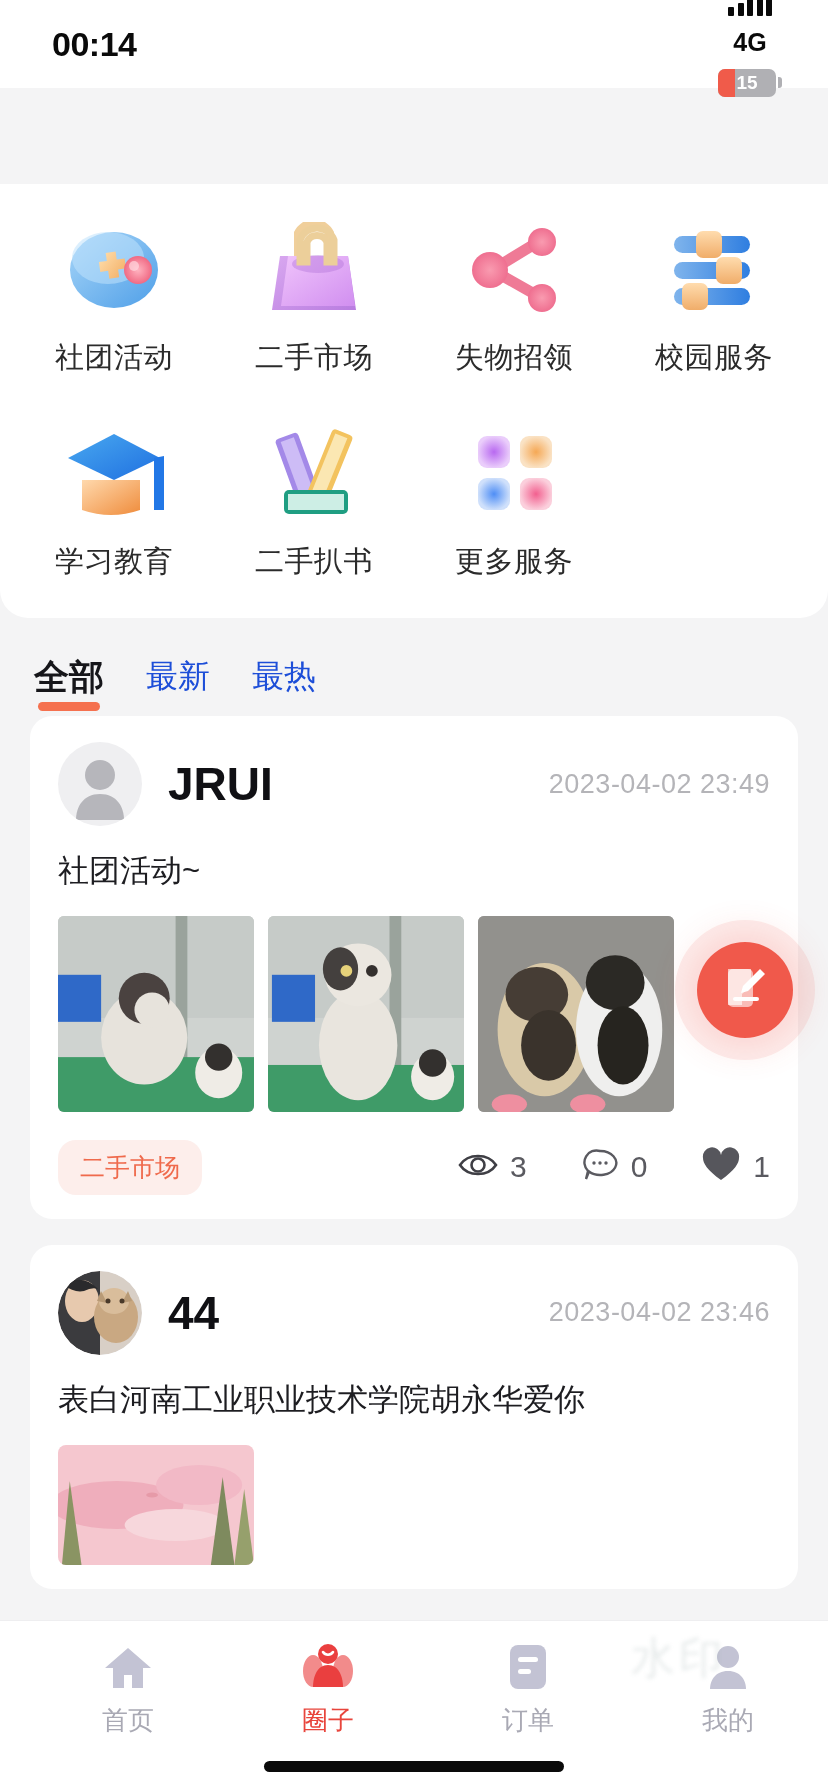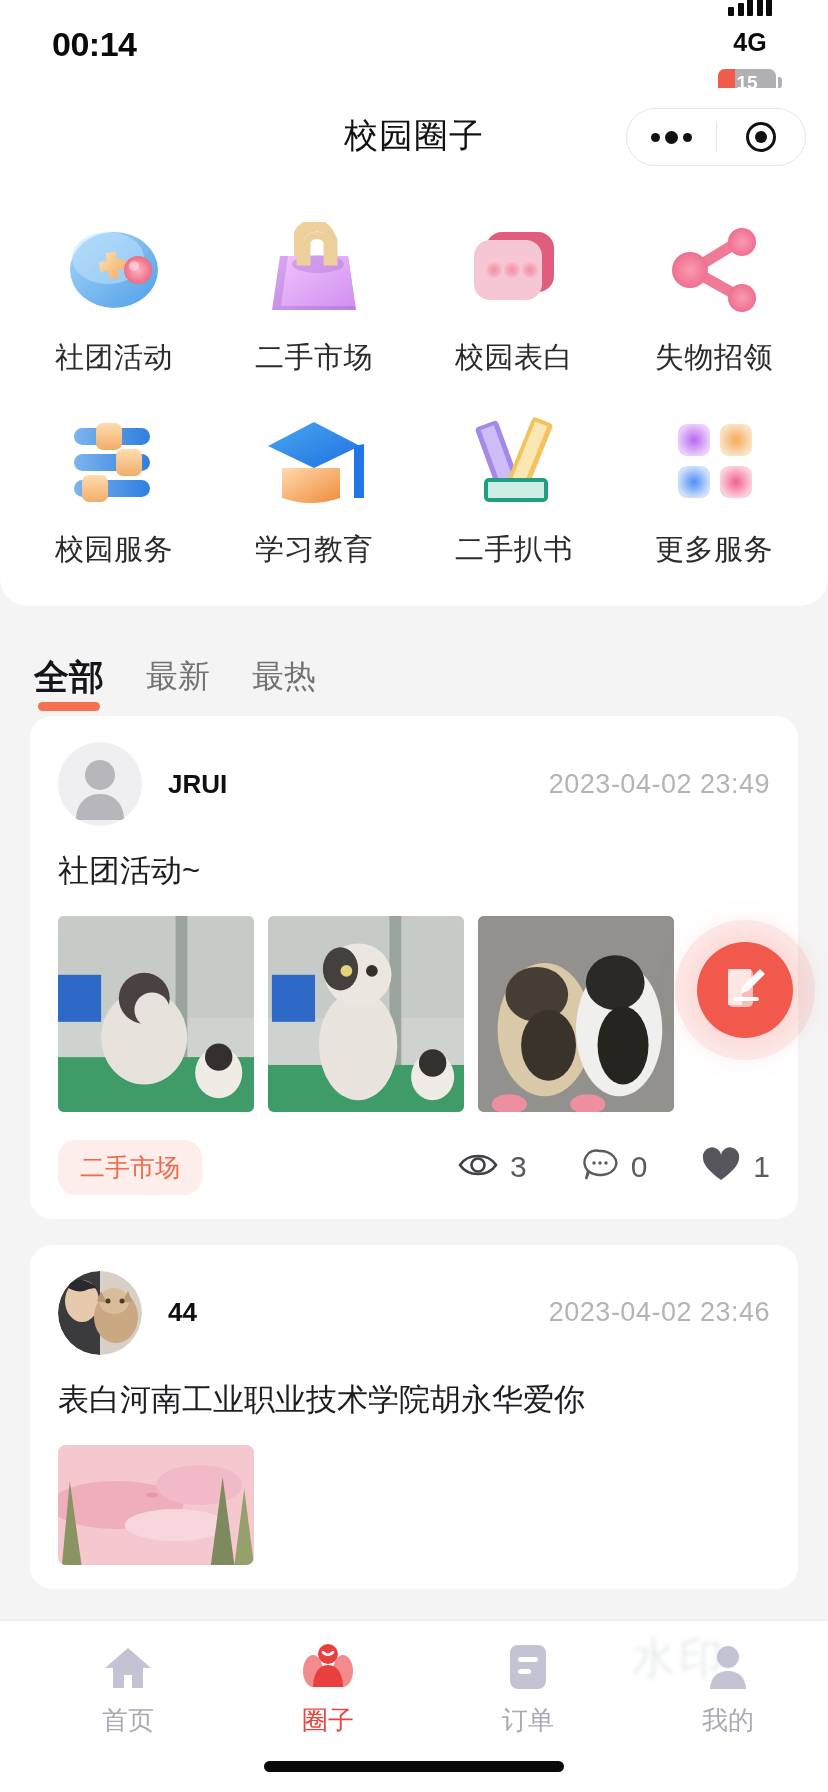--- a/index.html
+++ b/index.html
@@ -69,54 +69,54 @@
   }
   .target-ring i { width: 12px; height: 12px; border-radius: 50%; background: #111; display:block; }
 
   
   .grid-card {
     position: absolute; top: 184px; left: 0; right: 0;
     background: #ffffff;
     border-radius: 0 0 28px 28px;
     padding: 16px 14px 36px;
   }
-  .grid { display: grid; grid-template-columns: repeat(4, 1fr); row-gap: 14px; }
+  .grid { display: grid; grid-template-columns: repeat(4, 1fr); row-gap: 26px; }
   .grid-item {
     display: flex; flex-direction: column; align-items: center; justify-content: flex-start;
     padding-top: 14px;
   }
   .gi-icon { width: 118px; height: 112px; display: flex; align-items: center; justify-content: center; }
   .gi-label { margin-top: 12px; font-size: 29px; color: #2b2b2b; letter-spacing: 0.5px; }
 
   
   .tabstrip {
     position: absolute; top: 636px; left: 0; right: 0; height: 88px;
     display: flex; align-items: center; padding-left: 34px; gap: 42px;
   }
-  .tab { position: relative; font-size: 32px; color: #737373; padding-bottom: 6px; }
+  .tab { position: relative; font-size: 32px; color: #1d4ed8; padding-bottom: 6px; }
   .tab.active { color: #16161a; font-weight: bold; font-size: 35px; }
   .tab.active .underline {
     position: absolute; left: 4px; right: 4px; bottom: -4px; height: 9px;
     background: #f5714f; border-radius: 5px;
   }
 
   
   .feed { position: absolute; top: 716px; left: 0; right: 0; bottom: 172px; padding: 0 30px; }
   .post {
     background: #ffffff; border-radius: 22px;
     padding: 26px 28px 24px; margin-bottom: 26px;
   }
   .post-head { display: flex; align-items: center; }
   .avatar {
     width: 84px; height: 84px; border-radius: 50%;
     background: #efeff1; overflow: hidden; flex: 0 0 auto;
     display: flex; align-items: flex-end; justify-content: center;
   }
   .avatar svg { display: block; }
-  .post-user { margin-left: 26px; font-size: 26px; font-weight: bold; color: #101014; }
+  .post-user { margin-left: 26px; font-size: 46px; font-weight: bold; color: #101014; }
   .post-time { margin-left: auto; font-size: 27px; color: #b4b4b8; letter-spacing: 0.5px; }
   .post-text { margin-top: 24px; font-size: 31px; color: #1d1d21; line-height: 1.35; }
 
   .thumbs { display: flex; gap: 14px; margin-top: 24px; }
   .thumb { width: 196px; height: 196px; border-radius: 6px; overflow: hidden; position: relative; background:#ddd; }
   .thumb svg { display:block; width: 100%; height: 100%; }
 
   .post-foot { margin-top: 28px; display: flex; align-items: center; }
   .tagchip {
     background: #fdeeeb; color: #ef6a4c;
@@ -183,38 +183,20 @@
       <div style="display:flex;align-items:center;">
         <div class="battery">
           <div class="fill"></div>
           <div class="lvl">15</div>
         </div>
         <div class="battery-cap"></div>
       </div>
     </div>
   </div>
 
-  <div class="navbar">
-    <div class="nav-title">校园圈子</div>
-    <div class="capsule">
-      <div class="half">
-        <div class="dots">
-            <span></span>
-            <span class="big"></span>
-            <span></span>
-          </div>
-      </div>
-      <div class="divider"></div>
-      <div class="half">
-        <div class="target-ring">
-            <i></i>
-          </div>
-      </div>
-    </div>
-  </div>
 
   <div class="grid-card">
     <div class="grid">
 
       <div class="grid-item">
         <div class="gi-icon">
           <svg width="104" height="96" viewBox="0 0 104 96">
             <defs>
               <linearGradient id="gpg" x1="0" y1="0" x2="1" y2="1">
                 <stop offset="0%" stop-color="#a8d6f8"></stop>
@@ -255,38 +237,20 @@
             <path d="M30 10 a22 22 0 0 1 40 0 v28 h-9 V12 a13 13 0 0 0 -22 0 v26 h-9 z" fill="#f0cf9b"></path>
             <path d="M16 34 h68 l8 54 H8 z" fill="url(#bag1)"></path>
             <path d="M24 34 h60 l7 50 H17 z" fill="url(#bag2)"></path>
             <ellipse cx="54" cy="42" rx="26" ry="9" fill="#b070d8" opacity="0.4"></ellipse>
             <path d="M36 18 a18 18 0 0 1 34 0 v22 h-7 V20 a11 11 0 0 0 -20 0 v20 h-7 z" fill="none" stroke="#eccf9a" stroke-width="7"></path>
           </svg>
         </div>
         <div class="gi-label">二手市场</div>
       </div>
 
-      <div class="grid-item">
-        <div class="gi-icon">
-          <svg width="100" height="92" viewBox="0 0 100 92">
-            <defs>
-              <radialGradient id="dotg">
-                  <stop offset="0%" stop-color="#f58ca5"></stop>
-                  <stop offset="100%" stop-color="#f6bdcb"></stop>
-                </radialGradient>
-            </defs>
-            <rect x="22" y="8" width="68" height="60" rx="16" fill="#e05d7d"></rect>
-            <rect x="10" y="16" width="68" height="60" rx="16" fill="#f7c6d4"></rect>
-            <circle cx="30" cy="46" r="8" fill="url(#dotg)"></circle>
-            <circle cx="48" cy="46" r="8" fill="url(#dotg)"></circle>
-            <circle cx="66" cy="46" r="8" fill="url(#dotg)"></circle>
-          </svg>
-        </div>
-        <div class="gi-label">校园表白</div>
-      </div>
 
       <div class="grid-item">
         <div class="gi-icon">
           <svg width="100" height="92" viewBox="0 0 100 92">
             <defs>
               <radialGradient id="nd">
                   <stop offset="0%" stop-color="#f99bb0"></stop>
                   <stop offset="100%" stop-color="#ef6f90"></stop>
                 </radialGradient>
             </defs>

